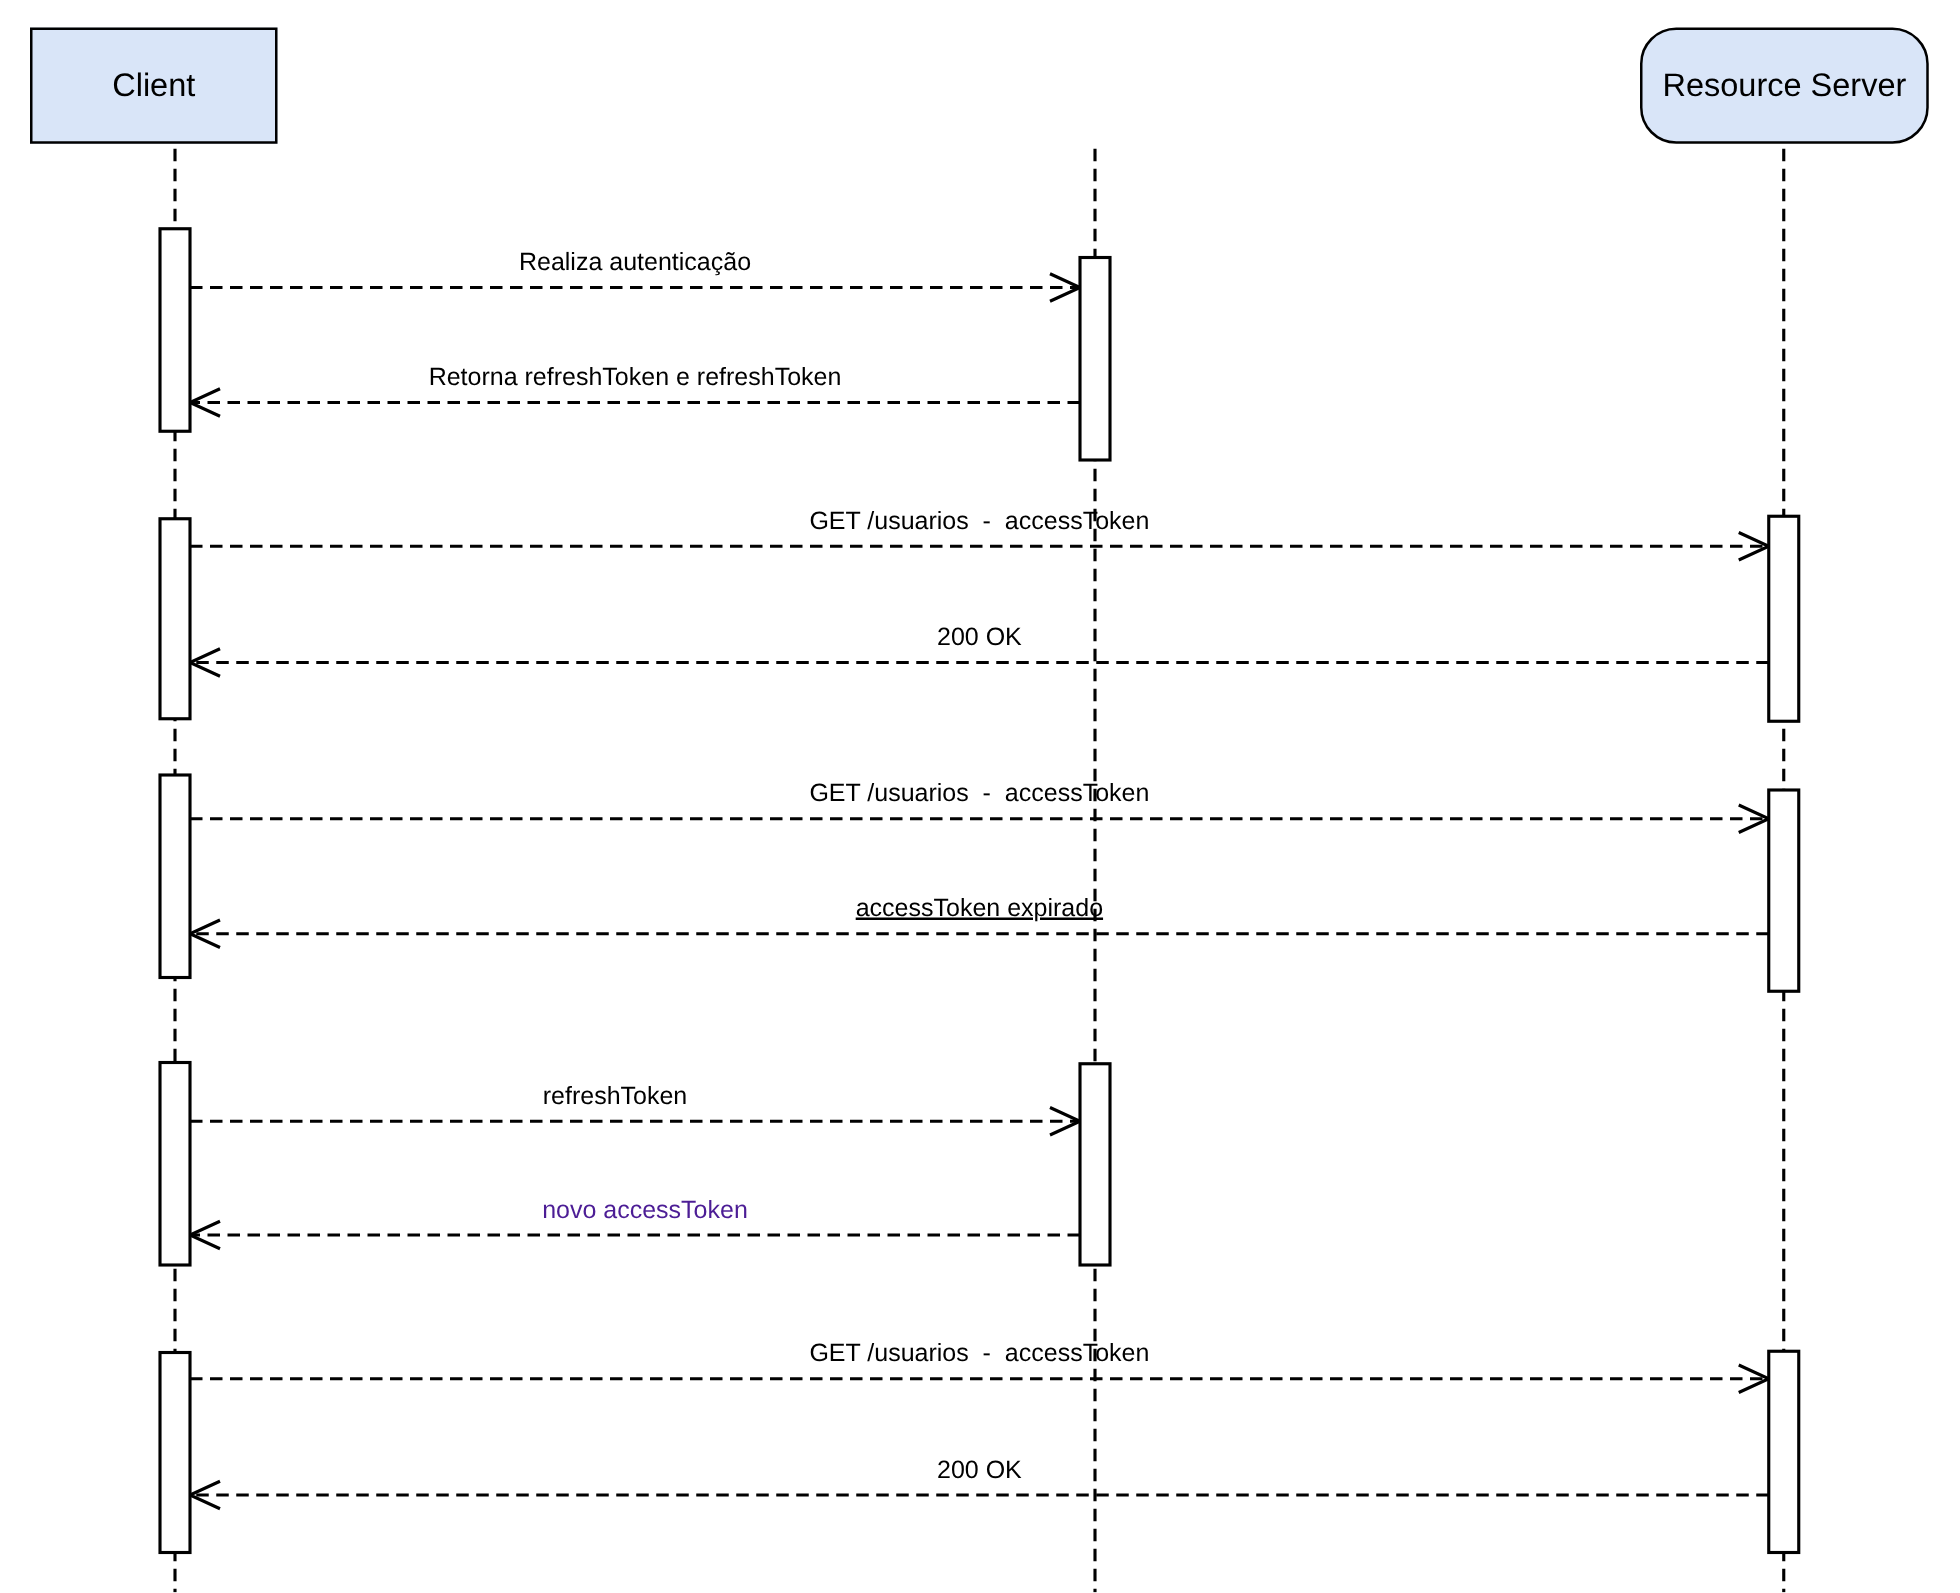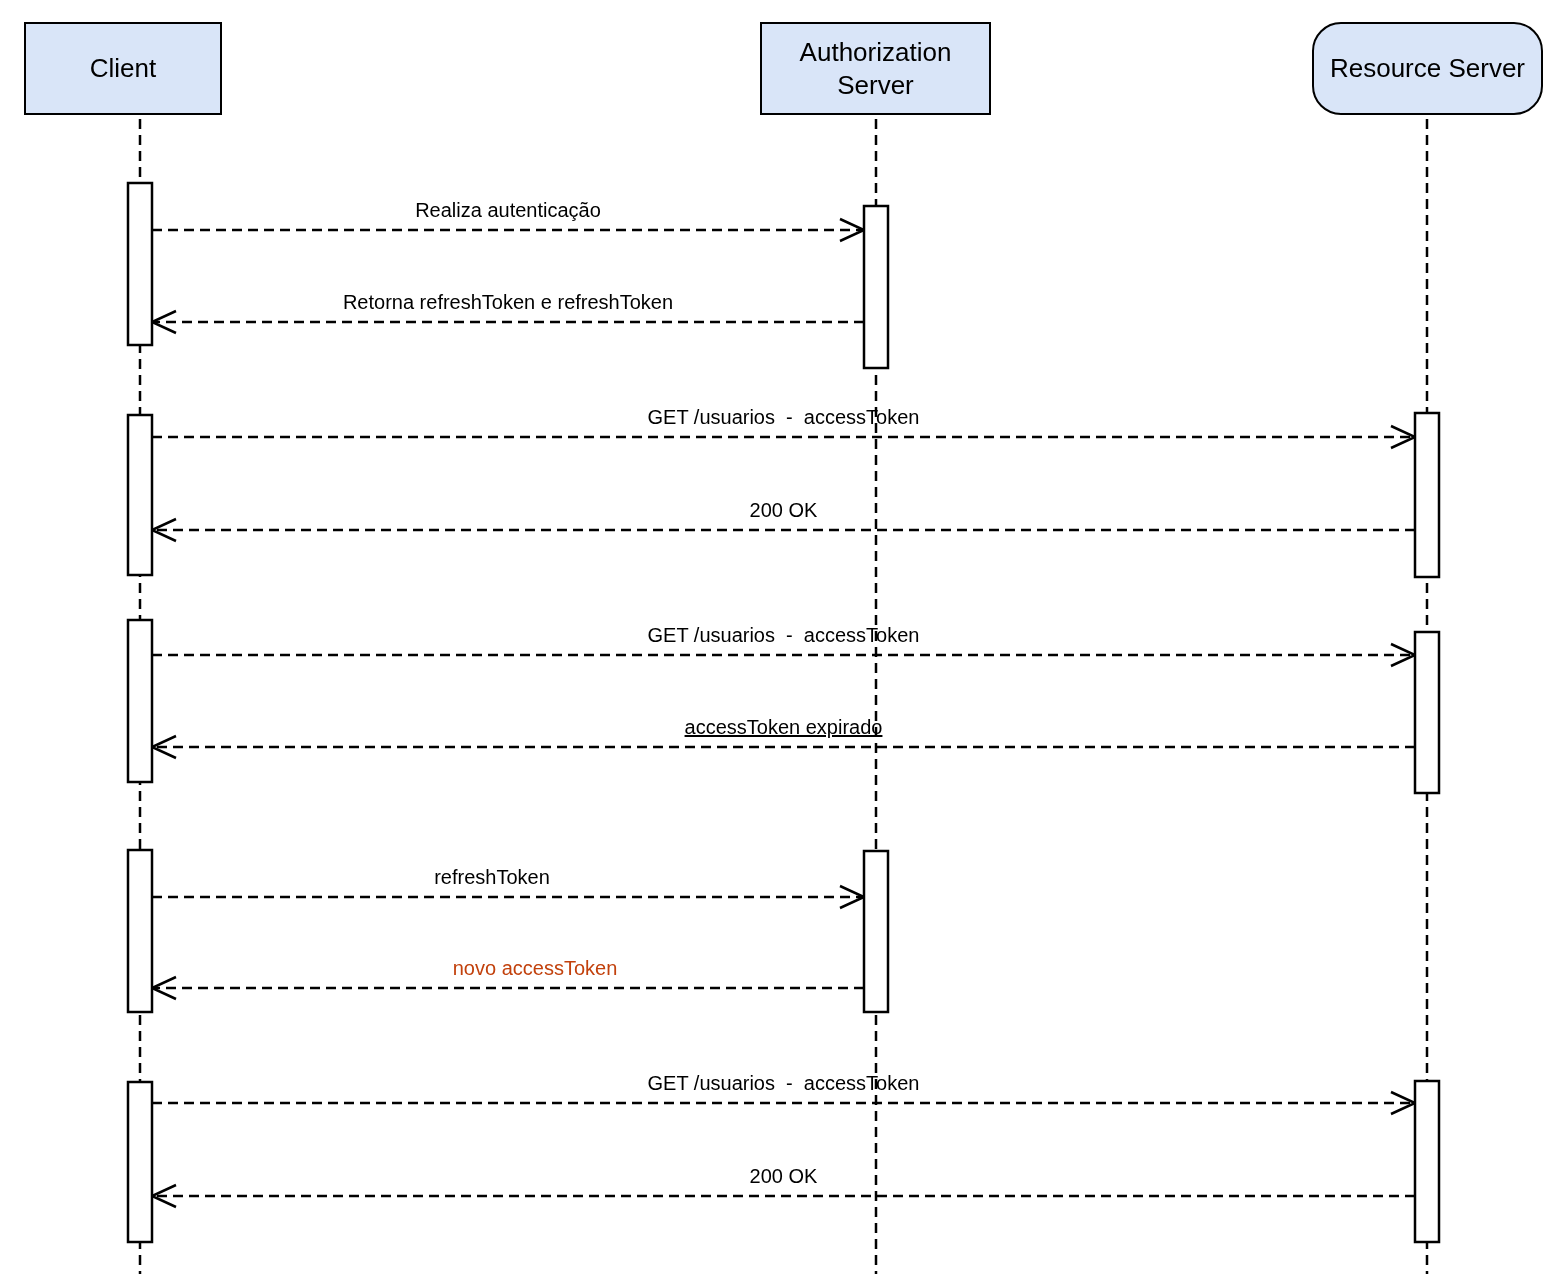--- a/index.html
+++ b/index.html
@@ -86,32 +86,29 @@
       <rect x="1415" y="632" width="24" height="161" fill="#ffffff" stroke="#000000" stroke-width="2.5"></rect>
       <rect x="128" y="850" width="24" height="162" fill="#ffffff" stroke="#000000" stroke-width="2.5"></rect>
       <rect x="864" y="851" width="24" height="161" fill="#ffffff" stroke="#000000" stroke-width="2.5"></rect>
       <rect x="128" y="1082" width="24" height="160" fill="#ffffff" stroke="#000000" stroke-width="2.5"></rect>
       <rect x="1415" y="1081" width="24" height="161" fill="#ffffff" stroke="#000000" stroke-width="2.5"></rect>
     </svg>
 
   <div class="actor" id="actor-client" style="left: 24px; top: 22px; width: 198px; height: 93px; background: rgb(217, 229, 248); border-color: rgb(0, 0, 0); color: rgb(0, 0, 0);">
     <span class="lbl">Client</span>
   </div>
-  <div class="actor wrap" id="actor-auth" style="left: 760px; top: 22px; width: 231px; height: 93px; background: rgb(217, 229, 248); border-color: rgb(0, 0, 0); color: rgb(0, 0, 0);">
-    <span class="lbl">Authorization Server</span>
-  </div>
   <div class="actor" id="actor-resource" style="left: 1312px; top: 22px; width: 231px; height: 93px; background: rgb(217, 229, 248); border-color: rgb(0, 0, 0); color: rgb(0, 0, 0); border-radius: 29px;">
     <span class="lbl">Resource Server</span>
   </div>
 
   <div id="labels">
       <div class="msg" style="left: 508px; top: 221px; color: rgb(0, 0, 0);">Realiza autenticação</div>
       <div class="msg" style="left: 508px; top: 313px; color: rgb(0, 0, 0);">Retorna refreshToken e refreshToken</div>
       <div class="msg" style="left: 783.5px; top: 428px; color: rgb(0, 0, 0);">GET /usuarios  -  accessToken</div>
       <div class="msg" style="left: 783.5px; top: 521px; color: rgb(0, 0, 0);">200 OK</div>
       <div class="msg" style="left: 783.5px; top: 646px; color: rgb(0, 0, 0);">GET /usuarios  -  accessToken</div>
       <div class="msg" style="left: 783.5px; top: 738px; color: rgb(0, 0, 0); text-decoration: underline;">accessToken expirado</div>
       <div class="msg" style="left: 492px; top: 888px; color: rgb(0, 0, 0);">refreshToken</div>
-      <div class="msg" style="left: 535px; top: 979px; color: #c2410c;">novo accessToken</div>
+      <div class="msg" style="left: 516px; top: 979px; color: #4c1d95;">novo accessToken</div>
       <div class="msg" style="left: 783.5px; top: 1094px; color: rgb(0, 0, 0);">GET /usuarios  -  accessToken</div>
       <div class="msg" style="left: 783.5px; top: 1187px; color: rgb(0, 0, 0);">200 OK</div>
     </div>
 </div>
 
 </body></html>

